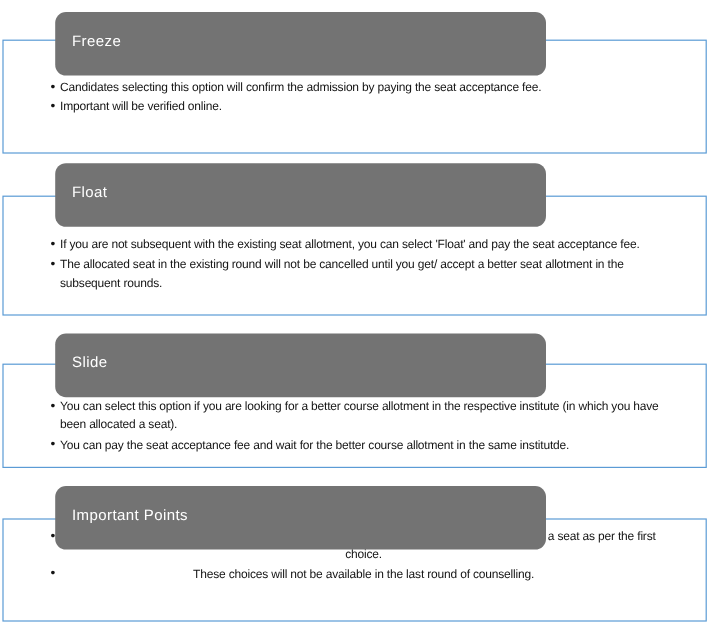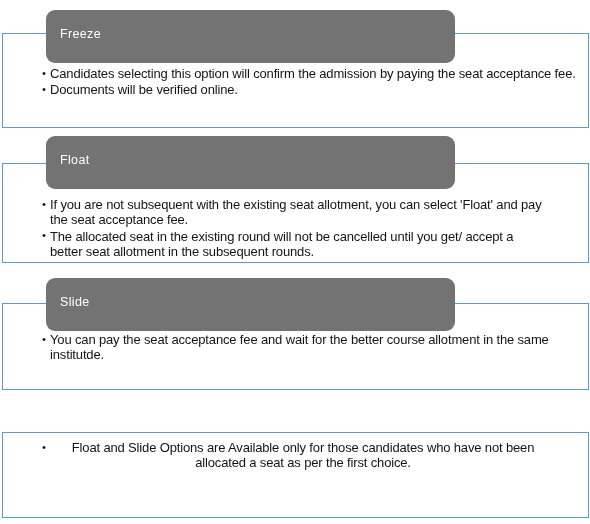--- a/index.html
+++ b/index.html
@@ -61,21 +61,21 @@
     right: 8px;
     margin: 0;
     padding: 0;
     list-style: none;
     z-index: 1;
   }
   .bullet-item {
     position: relative;
     padding-left: 8px;
     margin: 0 0 1px 0;
-    font-size: 13px;
+    font-size: 10px;
     line-height: 15.3px;
     color: #141414;
     letter-spacing: -0.15px;
   }
   .bullet-item::before {
     content: "\2022";
     position: absolute;
     left: 0;
     top: -0.5px;
     font-size: 11.4px;
@@ -104,38 +104,43 @@
 <body>
 
 <div id="canvas">
 
   <div class="section-box" id="box-freeze"></div>
   <div class="section-header" id="hdr-freeze">
     <span class="section-title">Freeze</span>
   </div>
   <ul class="bullet-list" id="list-freeze">
     <li class="bullet-item">Candidates selecting this option will confirm the admission by paying the seat acceptance fee.</li>
-    <li class="bullet-item">Documents will be verified online.</li>
+    <li class="bullet-item">Important will be verified online.</li>
   </ul>
 
   <div class="section-box" id="box-float"></div>
   <div class="section-header" id="hdr-float">
     <span class="section-title">Float</span>
   </div>
   <ul class="bullet-list" id="list-float">
     <li class="bullet-item">If you are not subsequent with the existing seat allotment, you can select 'Float' and pay the seat acceptance fee.</li>
     <li class="bullet-item">The allocated seat in the existing round will not be cancelled until you get/ accept a better seat allotment in the subsequent rounds.</li>
   </ul>
 
   <div class="section-box" id="box-slide"></div>
   <div class="section-header" id="hdr-slide">
     <span class="section-title">Slide</span>
   </div>
   <ul class="bullet-list" id="list-slide">
+    <li class="bullet-item">You can select this option if you are looking for a better course allotment in the respective institute (in which you have been allocated a seat).</li>
     <li class="bullet-item">You can pay the seat acceptance fee and wait for the better course allotment in the same institutde.</li>
   </ul>
 
   <div class="section-box" id="box-important"></div>
+  <div class="section-header" id="hdr-important">
+    <span class="section-title">Important Points</span>
+  </div>
   <ul class="bullet-list" id="list-important">
     <li class="bullet-item">Float and Slide Options are Available only for those candidates who have not been allocated a seat as per the first choice.</li>
+    <li class="bullet-item">These choices will not be available in the last round of counselling.</li>
   </ul>
 
 </div>
 
 </body></html>

